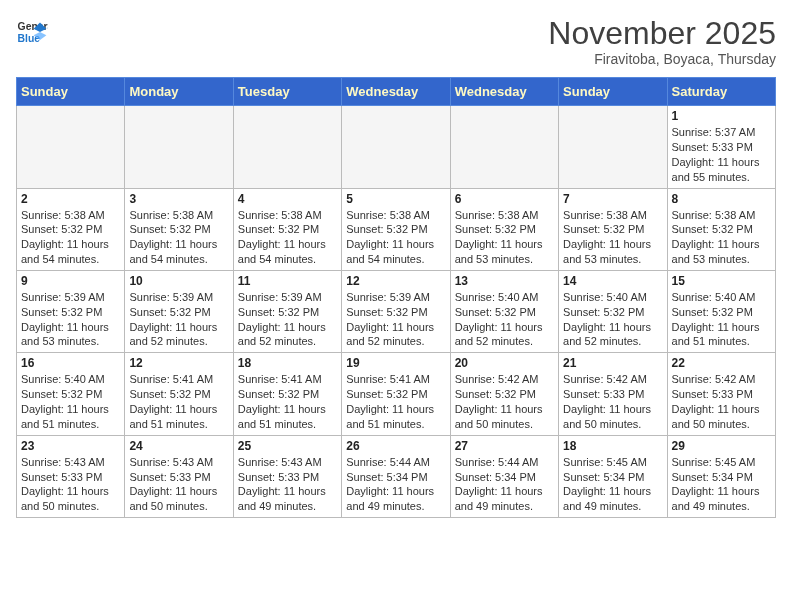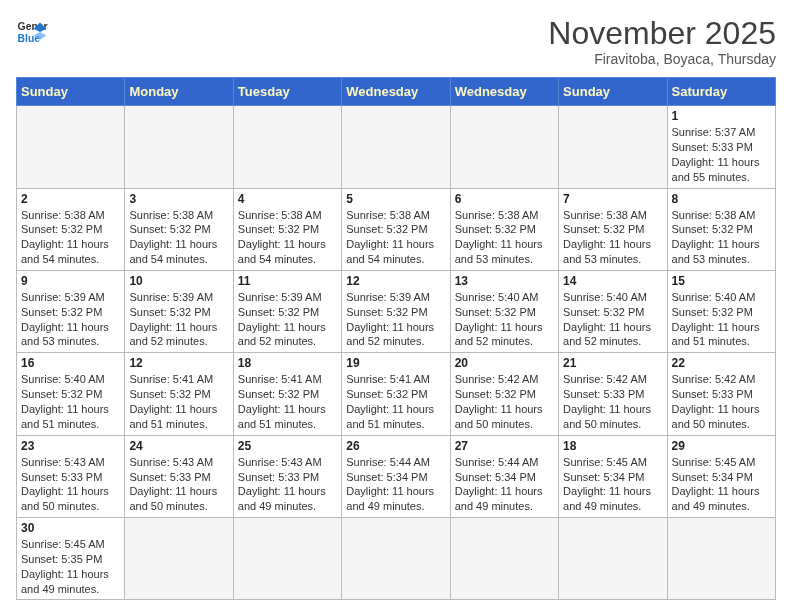--- a/index.html
+++ b/index.html
@@ -245,27 +245,15 @@
           </td>
           <td>
             <span class="day-number">18</span>
             <div class="day-info">Sunrise: 5:45 AM<br>Sunset: 5:34 PM<br>Daylight: 11 hours and 49 minutes.</div>
           </td>
           <td>
             <span class="day-number">29</span>
             <div class="day-info">Sunrise: 5:45 AM<br>Sunset: 5:34 PM<br>Daylight: 11 hours and 49 minutes.</div>
           </td>
         </tr>
-        <tr class="last-row">
-          <td>
-            <span class="day-number">30</span>
-            <div class="day-info">Sunrise: 5:45 AM<br>Sunset: 5:35 PM<br>Daylight: 11 hours and 49 minutes.</div>
-          </td>
-          <td class="empty"></td>
-          <td class="empty"></td>
-          <td class="empty"></td>
-          <td class="empty"></td>
-          <td class="empty"></td>
-          <td class="empty"></td>
-        </tr>
       </tbody>
   </table>
 </div>
 
 </body></html>

